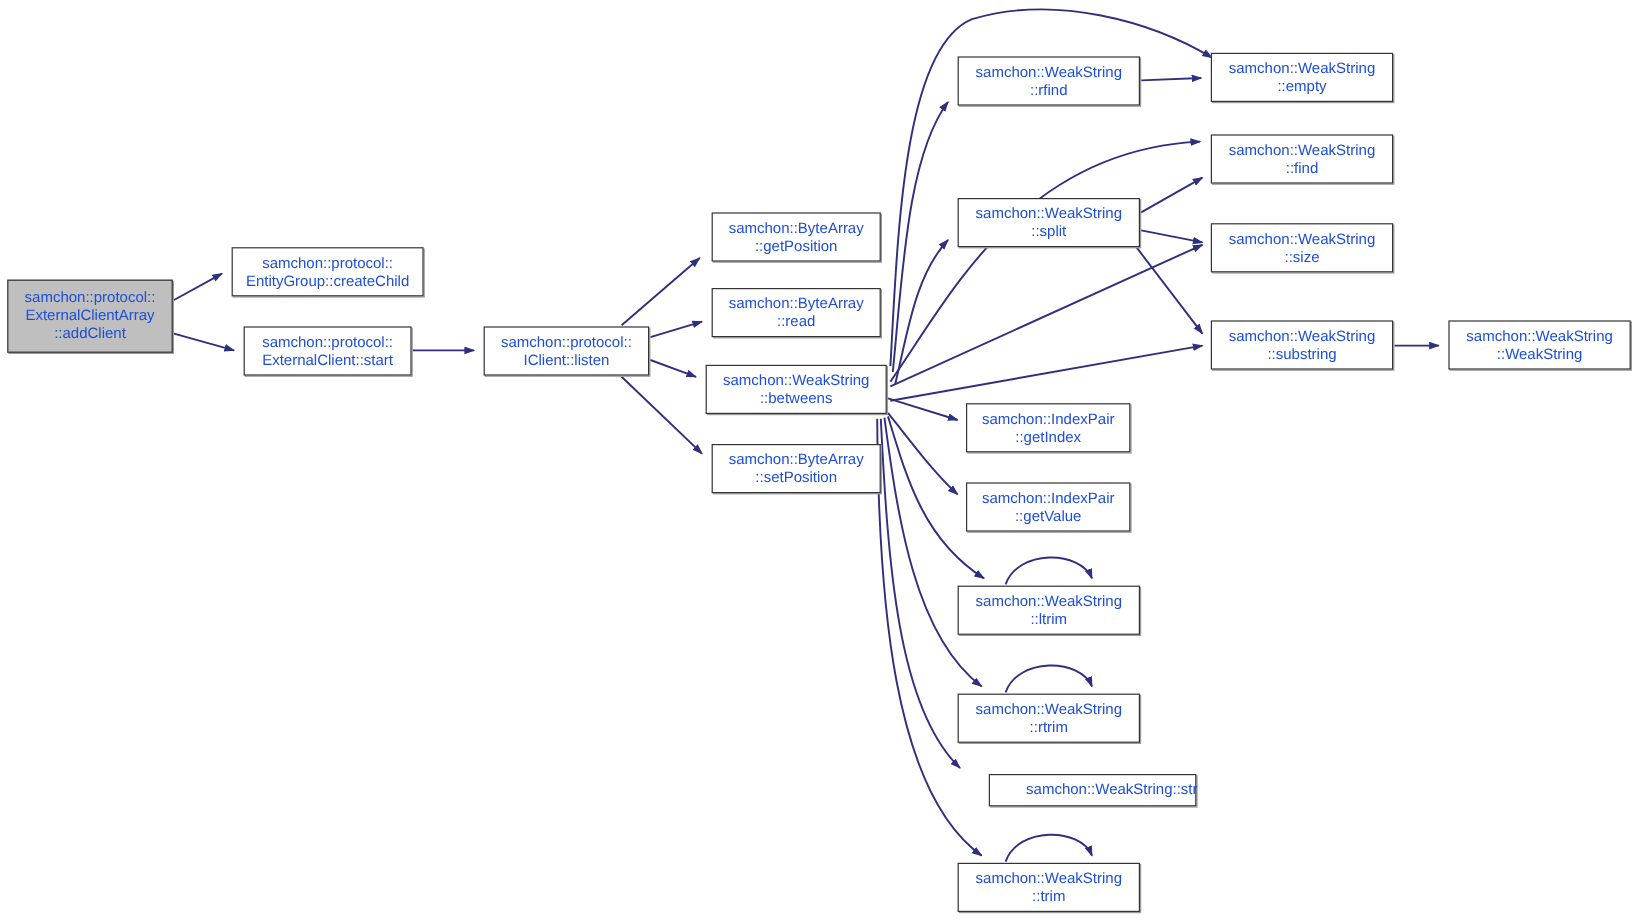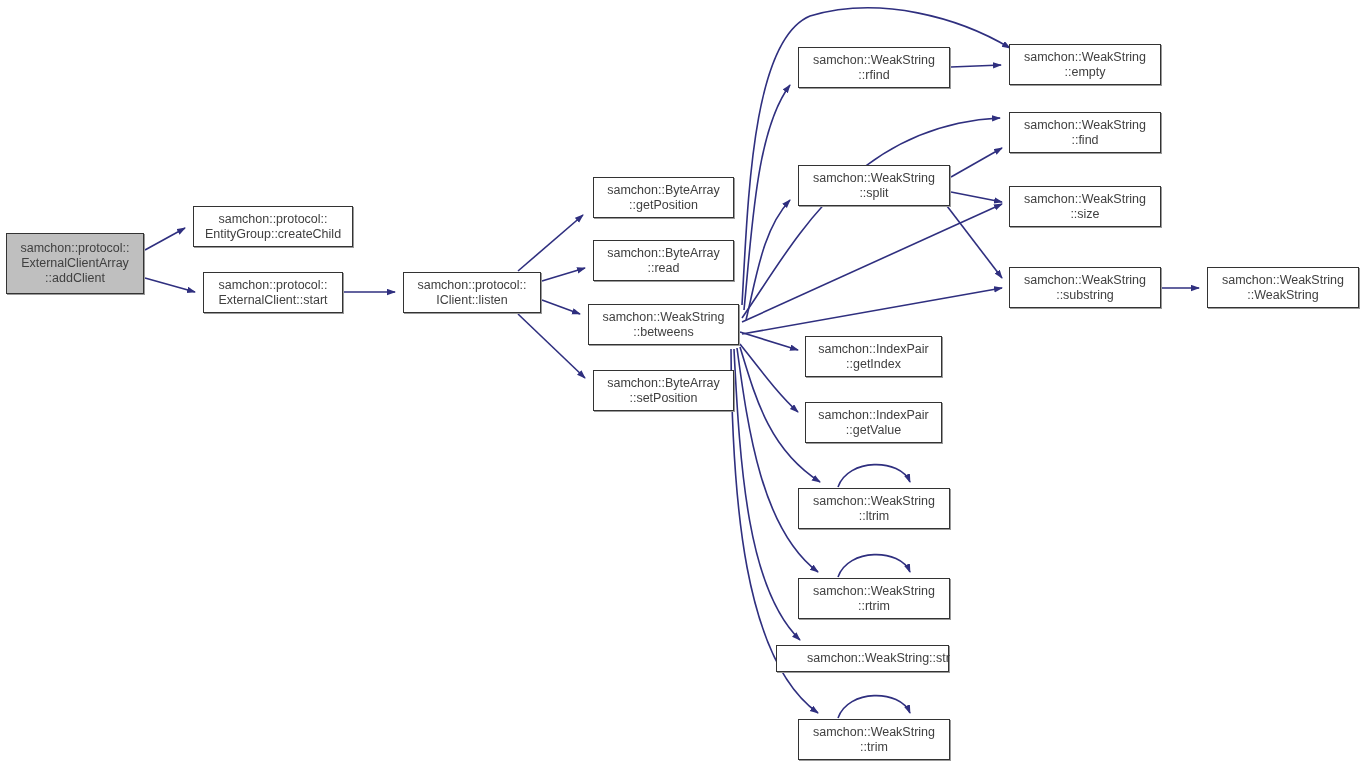--- a/index.html
+++ b/index.html
@@ -29,21 +29,21 @@
     box-sizing: border-box;
     border: 1px solid #333333;
     background: #ffffff;
     box-shadow: 1px 1px 0 0 #9a9a9a;
     display: flex;
     align-items: center;
     justify-content: center;
     text-align: center;
     font-size: 12.5px;
     line-height: 15px;
-    color: #404040;
+    color: #1d4ed8;
     letter-spacing: 0px;
     z-index: 5;
   }
   .node.highlight {
     background: #bfbfbf;
   }
   .node .label {
     display: block;
     padding: 0 3px;
     white-space: pre-line;
@@ -191,21 +191,21 @@
   <div class="node" style="left:798px;top:488px;width:152px;height:41px;">
     <span class="label">samchon::WeakString
 ::ltrim</span>
   </div>
 
   <div class="node" style="left:798px;top:578px;width:152px;height:41px;">
     <span class="label">samchon::WeakString
 ::rtrim</span>
   </div>
 
-  <div class="node" style="left:776px;top:645px;width:173px;height:27px;padding-left:32px;">
+  <div class="node" style="left:824px;top:645px;width:173px;height:27px;padding-left:32px;">
     <span class="label">samchon::WeakString::str</span>
   </div>
 
   <div class="node" style="left:798px;top:719px;width:152px;height:41px;">
     <span class="label">samchon::WeakString
 ::trim</span>
   </div>
 
 </div>
 

